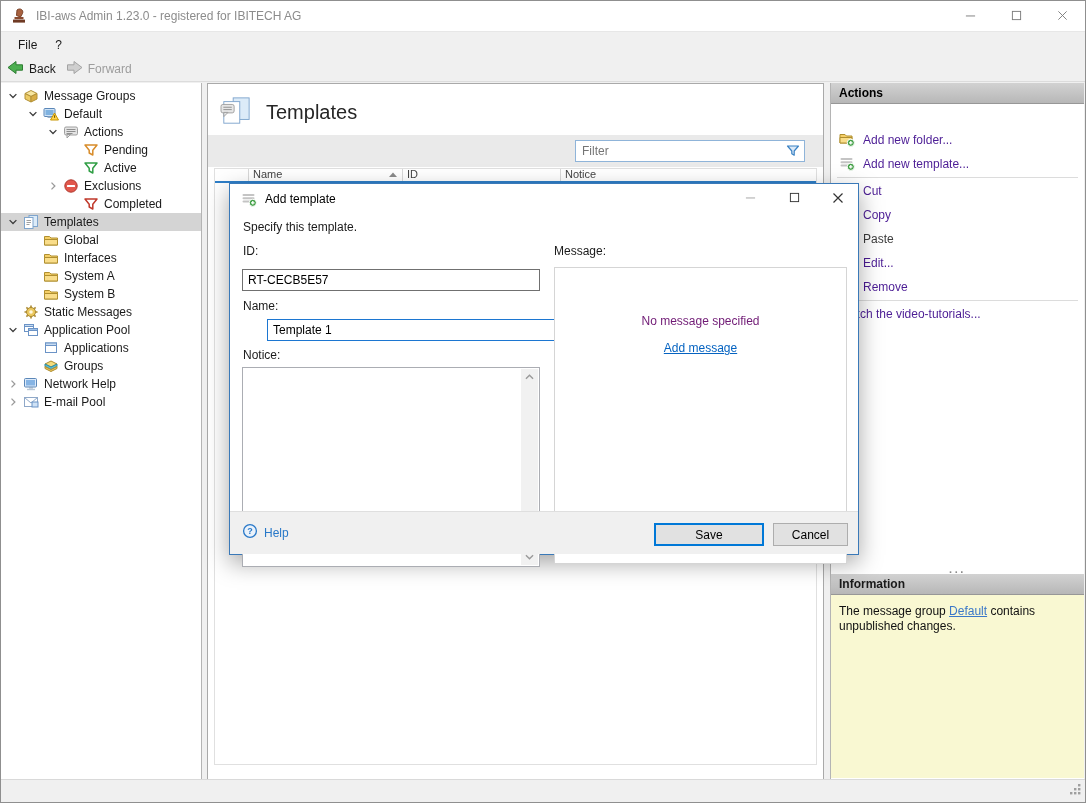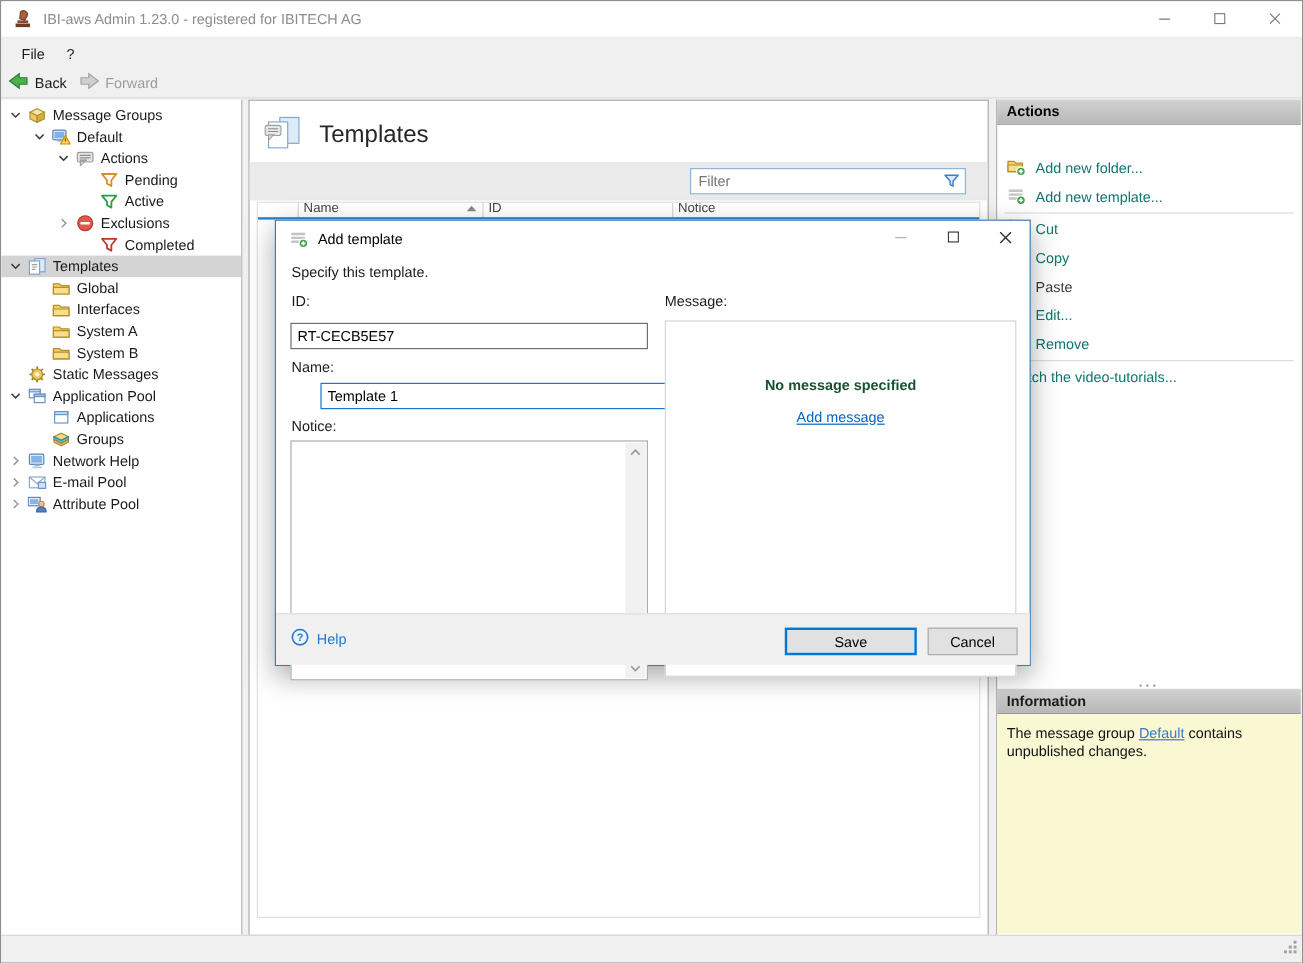--- a/index.html
+++ b/index.html
@@ -41,21 +41,21 @@
   .filter input{flex:1;border:none;outline:none;font:12px "Liberation Sans",sans-serif;padding:0 6px;color:#555;background:transparent}
   .filter .fic{width:22px;display:flex;justify-content:center;align-items:center}
   .listbox{position:absolute;left:6px;right:6px;top:84px;bottom:14px;border:1px solid #e0e0e0;background:#fff}
   .thead{display:flex;height:14px;border-bottom:2px solid #2e7ec8;font-size:11px;color:#444;overflow:hidden}
   .th{padding:1px 4px 0 4px;border-right:1px solid #d8d8d8;line-height:14px;display:flex;align-items:flex-end;gap:4px}
   .th-sel{width:34px}.th-name{width:154px;justify-content:space-between}.th-id{width:158px}.th-notice{flex:1;border-right:none}
 
   .rightpanel{position:absolute;left:829px;top:82px;right:1px;height:697px;background:#fff;border-left:1px solid #b4b4b4}
   .alist{padding-top:24px}
   .arow{height:24px;display:flex;align-items:center;padding-left:8px;gap:8px}
-  .arow .alabel{color:#0f766e}
+  .arow .alabel{color:#4c1d95}
   .arow.dis .alabel{color:#3c3c3c}
   .asep{height:1px;background:#dcdcdc;margin:1px 6px}
   .gripdots{height:10px;display:flex;justify-content:center;align-items:center;color:#8a8a8a;font-weight:bold;letter-spacing:2px;font-size:11px;margin-top:6px}
   .infoheader{height:21px;background:linear-gradient(180deg,#d2d2d2,#b7b7b7);border-bottom:1px solid #979797;font-weight:bold;line-height:20px;padding-left:8px}
   .infobody{position:absolute;left:0;right:0;bottom:2px;top:512px;background:#f9f8d2;padding:9px 8px;line-height:15px;color:#111}
   .infobody a{color:#3b78c8;text-decoration:underline;cursor:pointer}
 
   .statusbar{position:absolute;left:0;right:0;bottom:0;height:23px;background:#f0f0f0;border-top:1px solid #d9d9d9}
   .grip{position:absolute;right:3px;bottom:3px}
 
@@ -68,21 +68,21 @@
   .dcontrols{position:absolute;right:6px;top:3px;display:flex;gap:16px}
   .dcbtn{width:28px;height:24px;display:flex;align-items:center;justify-content:center}
   .dsub{position:absolute;left:13px;top:36px;color:#1a1a1a}
   .dlabel{position:absolute;color:#1a1a1a}
   .dinput{position:absolute;height:22px;border:1px solid #707070;background:#fff;font:12px "Liberation Sans",sans-serif;padding:0 5px;color:#000;outline:none;width:298px;left:12px}
   .dinput.focus{border:1px solid #1c76d1}
   .noticebox{position:absolute;left:12px;top:183px;width:298px;height:200px;border:1px solid #abadb3;background:#fff}
   .vscroll{position:absolute;top:1px;right:1px;bottom:1px;width:17px;background:#f1f1f1;display:flex;flex-direction:column;justify-content:space-between;align-items:center}
   .sbtn{width:17px;height:16px;display:flex;align-items:center;justify-content:center}
   .msgbox{position:absolute;left:324px;top:83px;width:293px;height:297px;border:1px solid #d5d5d5;background:#fff;text-align:center}
-  .msgbox .nomsg{margin-top:46px;font-weight:bold;color:#14532d}
+  .msgbox .nomsg{margin-top:46px;font-weight:normal;color:#701a75}
   .msgbox .addmsg{display:inline-block;margin-top:13px;color:#0563c1;text-decoration:underline;cursor:pointer}
   .dfooter{position:absolute;left:0;right:0;bottom:0;height:43px;background:#f0f0f0;border-top:1px solid #dfdfdf}
   .helplink{position:absolute;left:12px;top:11px;display:flex;align-items:center;gap:6px;color:#2878c8;cursor:pointer}
   .btn{position:absolute;top:11px;height:23px;background:#e1e1e1;border:1px solid #adadad;font:12px "Liberation Sans",sans-serif;color:#000;text-align:center;line-height:20px;cursor:pointer}
   .btn.save{left:424px;width:110px;border:2px solid #0078d7}
   .btn.cancel{left:543px;width:75px}
 </style>
 </head>
 <body>
 
@@ -352,36 +352,20 @@
             </svg>
           </span>
           <span class="ic">
             <svg width="16" height="16" viewBox="0 0 16 16">
               <rect x="1.5" y="3.5" width="13" height="9" fill="#fff" stroke="#8fa8c8"></rect>
               <path d="M1.5 3.5L8 9l6.5-5.5" fill="none" stroke="#8fa8c8"></path>
               <rect x="9" y="8" width="6" height="5" fill="#cfe2f6" stroke="#6b93c6"></rect>
             </svg>
           </span>
           <span>E-mail Pool</span>
-        </div>
-      <div class="trow lvl0">
-          <span class="chev">
-            <svg width="12" height="12" viewBox="0 0 16 16">
-              <path d="M6 3.5L10.5 8 6 12.5" fill="none" stroke="#9a9a9a" stroke-width="1.7"></path>
-            </svg>
-          </span>
-          <span class="ic">
-            <svg width="16" height="16" viewBox="0 0 16 16">
-              <rect x="0.5" y="2.5" width="10" height="7" fill="#dceafa" stroke="#5b87b8"></rect>
-              <rect x="2" y="4" width="7" height="4" fill="#86b4e4"></rect>
-              <circle cx="11.5" cy="8" r="2.3" fill="#f2c09a" stroke="#c08a5a"></circle>
-              <path d="M7.5 14.5c0-2.5 1.8-4 4-4s4 1.5 4 4z" fill="#4f7fc2" stroke="#3a62a0"></path>
-            </svg>
-          </span>
-          <span>Attribute Pool</span>
         </div>
     </div>
   </div>
 
   <div class="mainpanel">
     <div class="maintitle">
       <span><svg width="32" height="30" viewBox="0 0 34 32">
             <rect x="14" y="2" width="17" height="23" fill="#dcebf8" stroke="#7fa5cd"></rect>
             <rect x="4" y="6" width="17" height="23" fill="#fff" stroke="#7fa5cd"></rect>
             <rect x="1" y="9" width="14" height="9" rx="2" fill="#e6e6e6" stroke="#9f9f9f"></rect>

